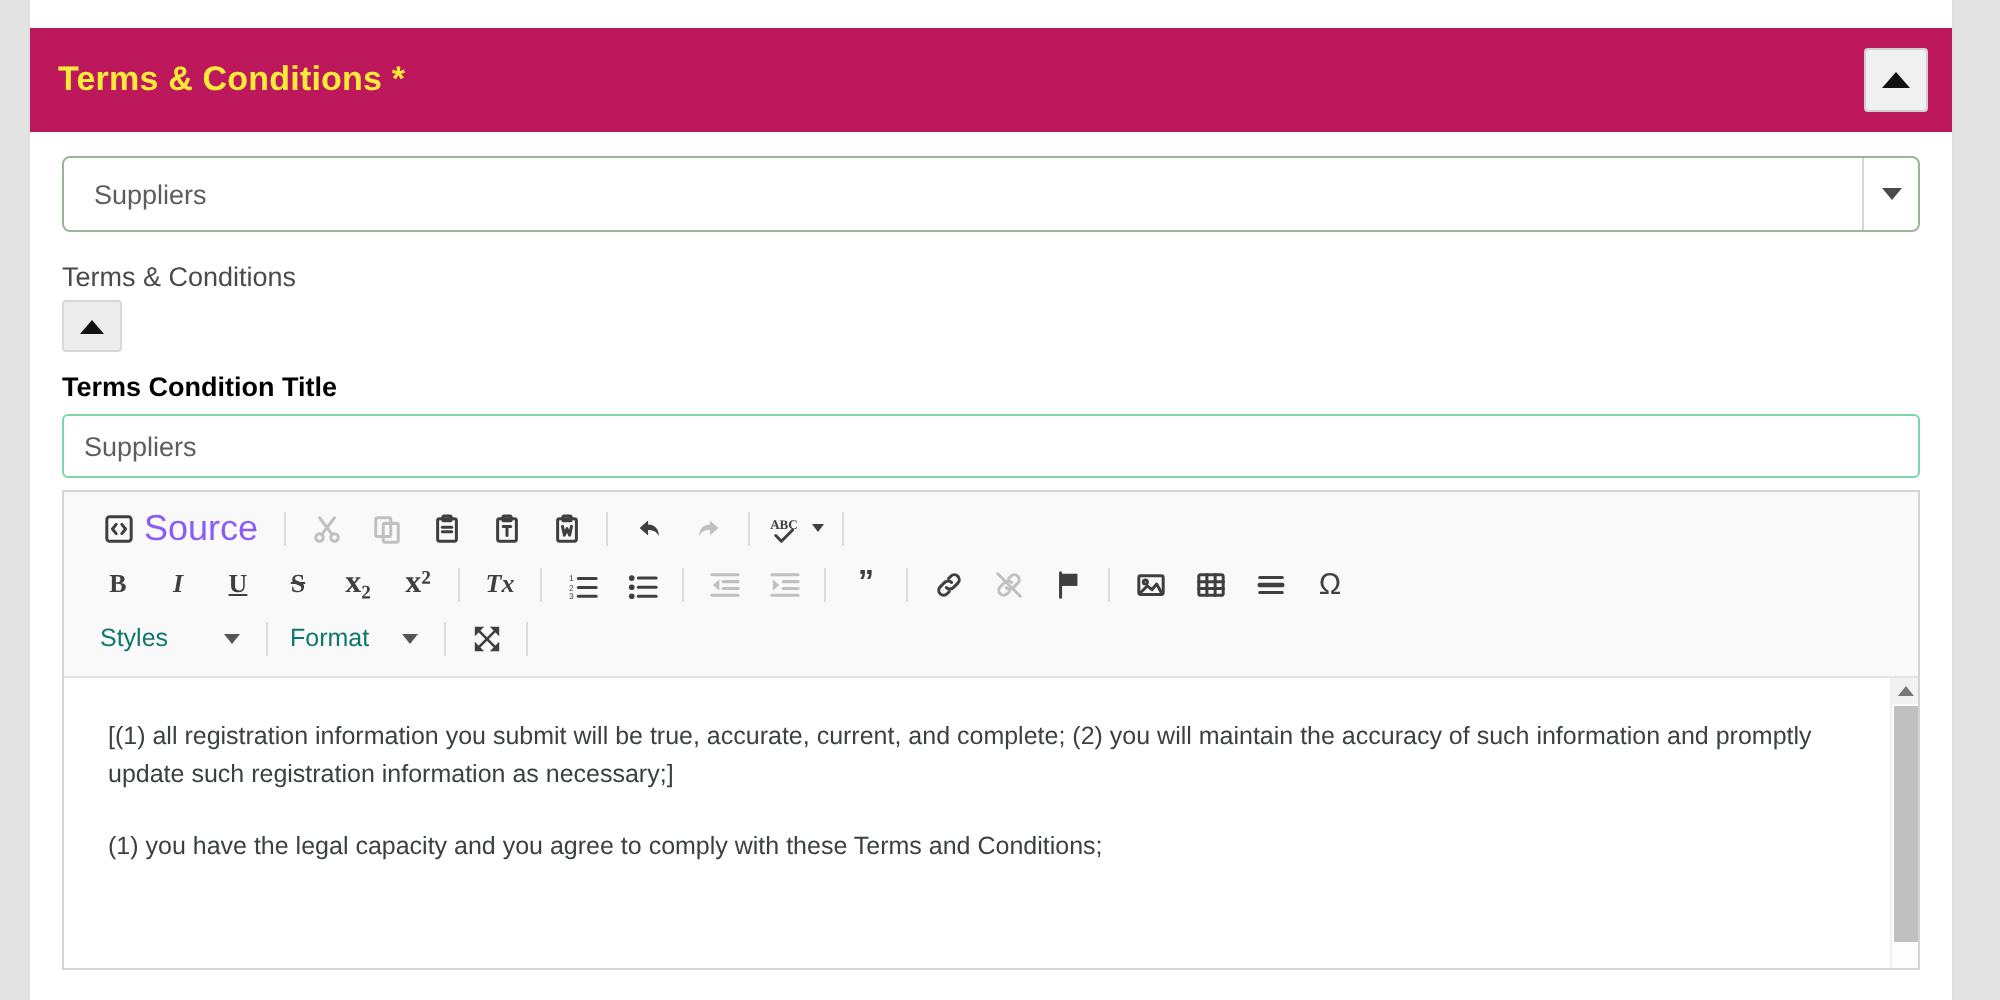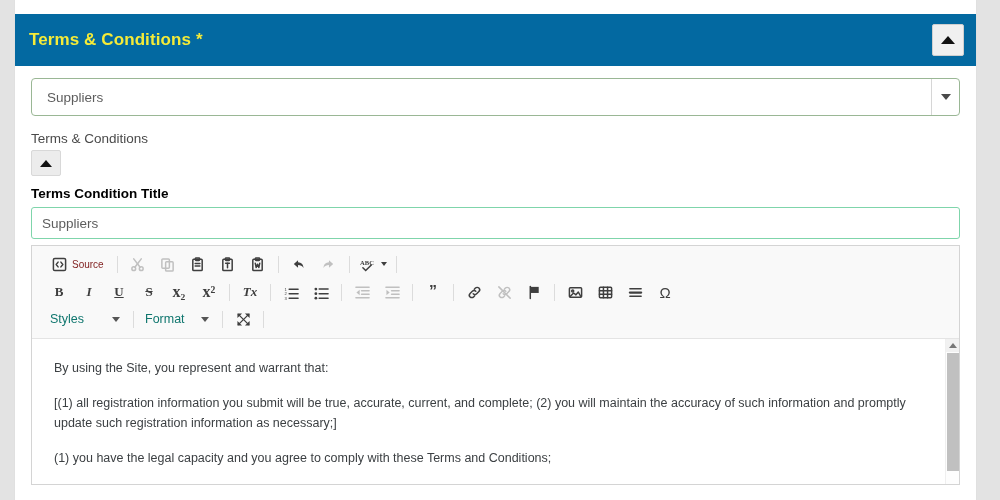--- a/index.html
+++ b/index.html
@@ -16,21 +16,21 @@
     width: 963px; height: 500px;
     background: #ffffff;
     border-left: 1px solid #e0e0e0;
     border-right: 1px solid #e0e0e0;
   }
   
   .panel-header {
     position: absolute;
     left: 0; top: 14px;
     width: 961px; height: 52px;
-    background: #0369a1;
+    background: #be185d;
     display: flex;
     align-items: center;
     justify-content: space-between;
     padding: 0 12px 0 14px;
   }
   .panel-title {
     color: #f5eb38;
     font-size: 17px;
     font-weight: bold;
     letter-spacing: .1px;
@@ -135,21 +135,21 @@
   .tbtn {
     min-width: 22px; height: 22px;
     display: flex; align-items: center; justify-content: center;
     color: #3f3f3f;
     font-size: 13px;
     margin: 0 4px;
     cursor: pointer;
     user-select: none;
   }
   .tbtn.dis { opacity: .3; cursor: default; }
-  .tbtn.txt { min-width: auto; padding: 0 4px; font-size: 10px; color: #7f1d1d; }
+  .tbtn.txt { min-width: auto; padding: 0 4px; font-size: 18px; color: #8b5cf6; }
   .sep { width: 1px; height: 17px; background: #dcdcdc; margin: 0 5px; }
   .combo {
     display: flex; align-items: center; justify-content: space-between;
     height: 22px; min-width: 80px;
     font-size: 12.5px; color: #0f766e;
     margin-right: 4px; padding: 0 4px 0 6px;
     cursor: pointer;
   }
   .combo .caret-down { border-top-color: #555; border-left-width: 4px; border-right-width: 4px; border-top-width: 5px; margin-left: 12px; }
   .combo.format { min-width: 74px; }
@@ -433,21 +433,20 @@
               <polygon points="14.5,14.5 9.5,14.5 14.5,9.5"></polygon>
               <line x1="2.5" y1="2.5" x2="13.5" y2="13.5" style="stroke:#3f3f3f;stroke-width:1.4"></line>
               <line x1="13.5" y1="2.5" x2="2.5" y2="13.5" style="stroke:#3f3f3f;stroke-width:1.4"></line>
             </svg>
           </div>
           <div class="sep"></div>
         </div>
       </div>
 
       <div class="edit-area">
-        <p>By using the Site, you represent and warrant that:</p>
         <p>[(1) all registration information you submit will be true, accurate, current, and complete; (2) you will maintain the accuracy of such information and promptly update such registration information as necessary;]</p>
         <p>(1) you have the legal capacity and you agree to comply with these Terms and Conditions;</p>
 
         <div class="vscroll">
           <div class="vup">
             <div class="tri-up"></div>
           </div>
           <div class="vthumb"></div>
         </div>
       </div>

